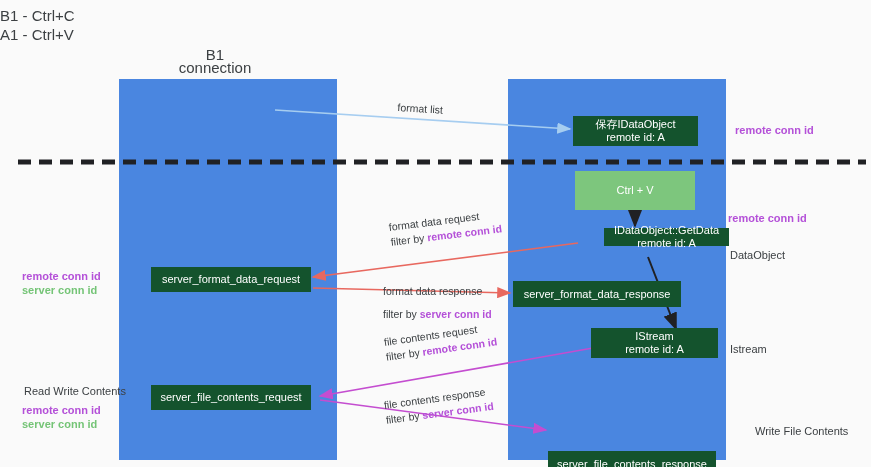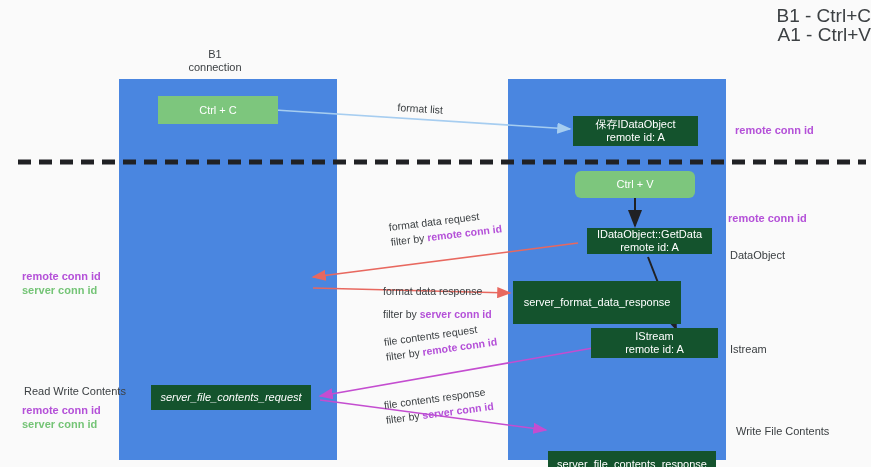--- a/index.html
+++ b/index.html
@@ -9,27 +9,27 @@
     font-family:"Liberation Sans","DejaVu Sans",sans-serif;
     position:relative;
     overflow:hidden;
     color:#3c4043;
   }
   #stage{position:absolute;left:0;top:0;width:871px;height:467px;}
 
   
   .title{
     position:absolute;left:0;top:6px;width:871px;
-    text-align:right;font-size:19px;line-height:19px;color:#3c4043;
+    text-align:left;font-size:15px;line-height:19px;color:#3c4043;
     white-space:pre-line;
   }
 
   
   .col-head{
-    position:absolute;text-align:center;font-size:11px;line-height:13px;
+    position:absolute;text-align:center;font-size:15px;line-height:13px;
     color:#3c4043;white-space:pre-line;
   }
 
   
   .lane{position:absolute;background:#4a86e0;}
 
   
   .box{
     position:absolute;box-sizing:border-box;
     display:flex;align-items:center;justify-content:center;
@@ -98,37 +98,37 @@
 
     <line x1="313" y1="288" x2="510" y2="293" stroke="#e8685f" stroke-width="1.6" marker-end="url(#ar-red)"></line>
 
     <line x1="648" y1="257" x2="676" y2="329" stroke="#202124" stroke-width="2" marker-end="url(#ar-blk)"></line>
 
     <line x1="593" y1="348" x2="320" y2="396" stroke="#c44dd0" stroke-width="1.6" marker-end="url(#ar-mag)"></line>
 
     <line x1="320" y1="400" x2="546" y2="430" stroke="#c44dd0" stroke-width="1.6" marker-end="url(#ar-mag)"></line>
   </svg>
 
-  <div class="box green" style="left:158px;top:96px;width:120px;height:28px;">Ctrl + C</div>
 
   <div class="box orange" style="left:573px;top:116px;width:125px;height:30px;">保存IDataObject
 remote id: A</div>
 
-  <div class="box green" style="left:575px;top:171px;width:120px;height:27px;border-radius:6px;">Ctrl + V</div>
+  <div class="box green" style="left:575px;top:171px;width:120px;height:39px;">Ctrl + V</div>
 
-  <div class="box orange" style="left:587px;top:228px;width:125px;height:26px;">IDataObject::GetData
+  <div class="box orange" style="left:604px;top:228px;width:125px;height:18px;">IDataObject::GetData
 remote id: A</div>
 
+  <div class="box orange" style="left:151px;top:267px;width:160px;height:25px;">server_format_data_request</div>
 
-  <div class="box orange" style="left:513px;top:281px;width:168px;height:43px;">server_format_data_response</div>
+  <div class="box orange" style="left:513px;top:281px;width:168px;height:26px;">server_format_data_response</div>
 
   <div class="box orange" style="left:591px;top:328px;width:127px;height:30px;">IStream
 remote id: A</div>
 
-  <div class="box orange" style="left:151px;top:385px;width:160px;height:25px;font-style:italic;">server_file_contents_request</div>
+  <div class="box orange" style="left:151px;top:385px;width:160px;height:25px;">server_file_contents_request</div>
 
   <div class="box orange" style="left:548px;top:418px;width:168px;height:26px;margin-top:33px;">server_file_contents_response</div>
 
   <div class="edge-label" style="left:398px;top:100px;transform:rotate(3.5deg);">
     <span>format list</span>
   </div>
 
   <div class="edge-label" style="left:388px;top:220px;transform:rotate(-7deg);">
     <div>format data request</div>
     <div><span>filter by </span><span class="hl">remote conn id</span></div>
@@ -153,15 +153,15 @@
   <div class="side-label green" style="left:22px;top:283px;">server conn id</div>
 
   <div class="side-label plain" style="left:24px;top:384px;">Read Write Contents</div>
   <div class="side-label purple" style="left:22px;top:403px;">remote conn id</div>
   <div class="side-label green" style="left:22px;top:417px;">server conn id</div>
 
   <div class="side-label purple" style="left:735px;top:123px;">remote conn id</div>
   <div class="side-label purple" style="left:728px;top:211px;">remote conn id</div>
   <div class="side-label plain" style="left:730px;top:236px;margin-top:12px;">DataObject</div>
   <div class="side-label plain" style="left:730px;top:342px;">Istream</div>
-  <div class="side-label plain" style="left:736px;top:424px;text-align:center;">Write File Contents</div>
+  <div class="side-label plain" style="left:755px;top:424px;text-align:center;">Write File Contents</div>
 
 </div>
 
 </body></html>

